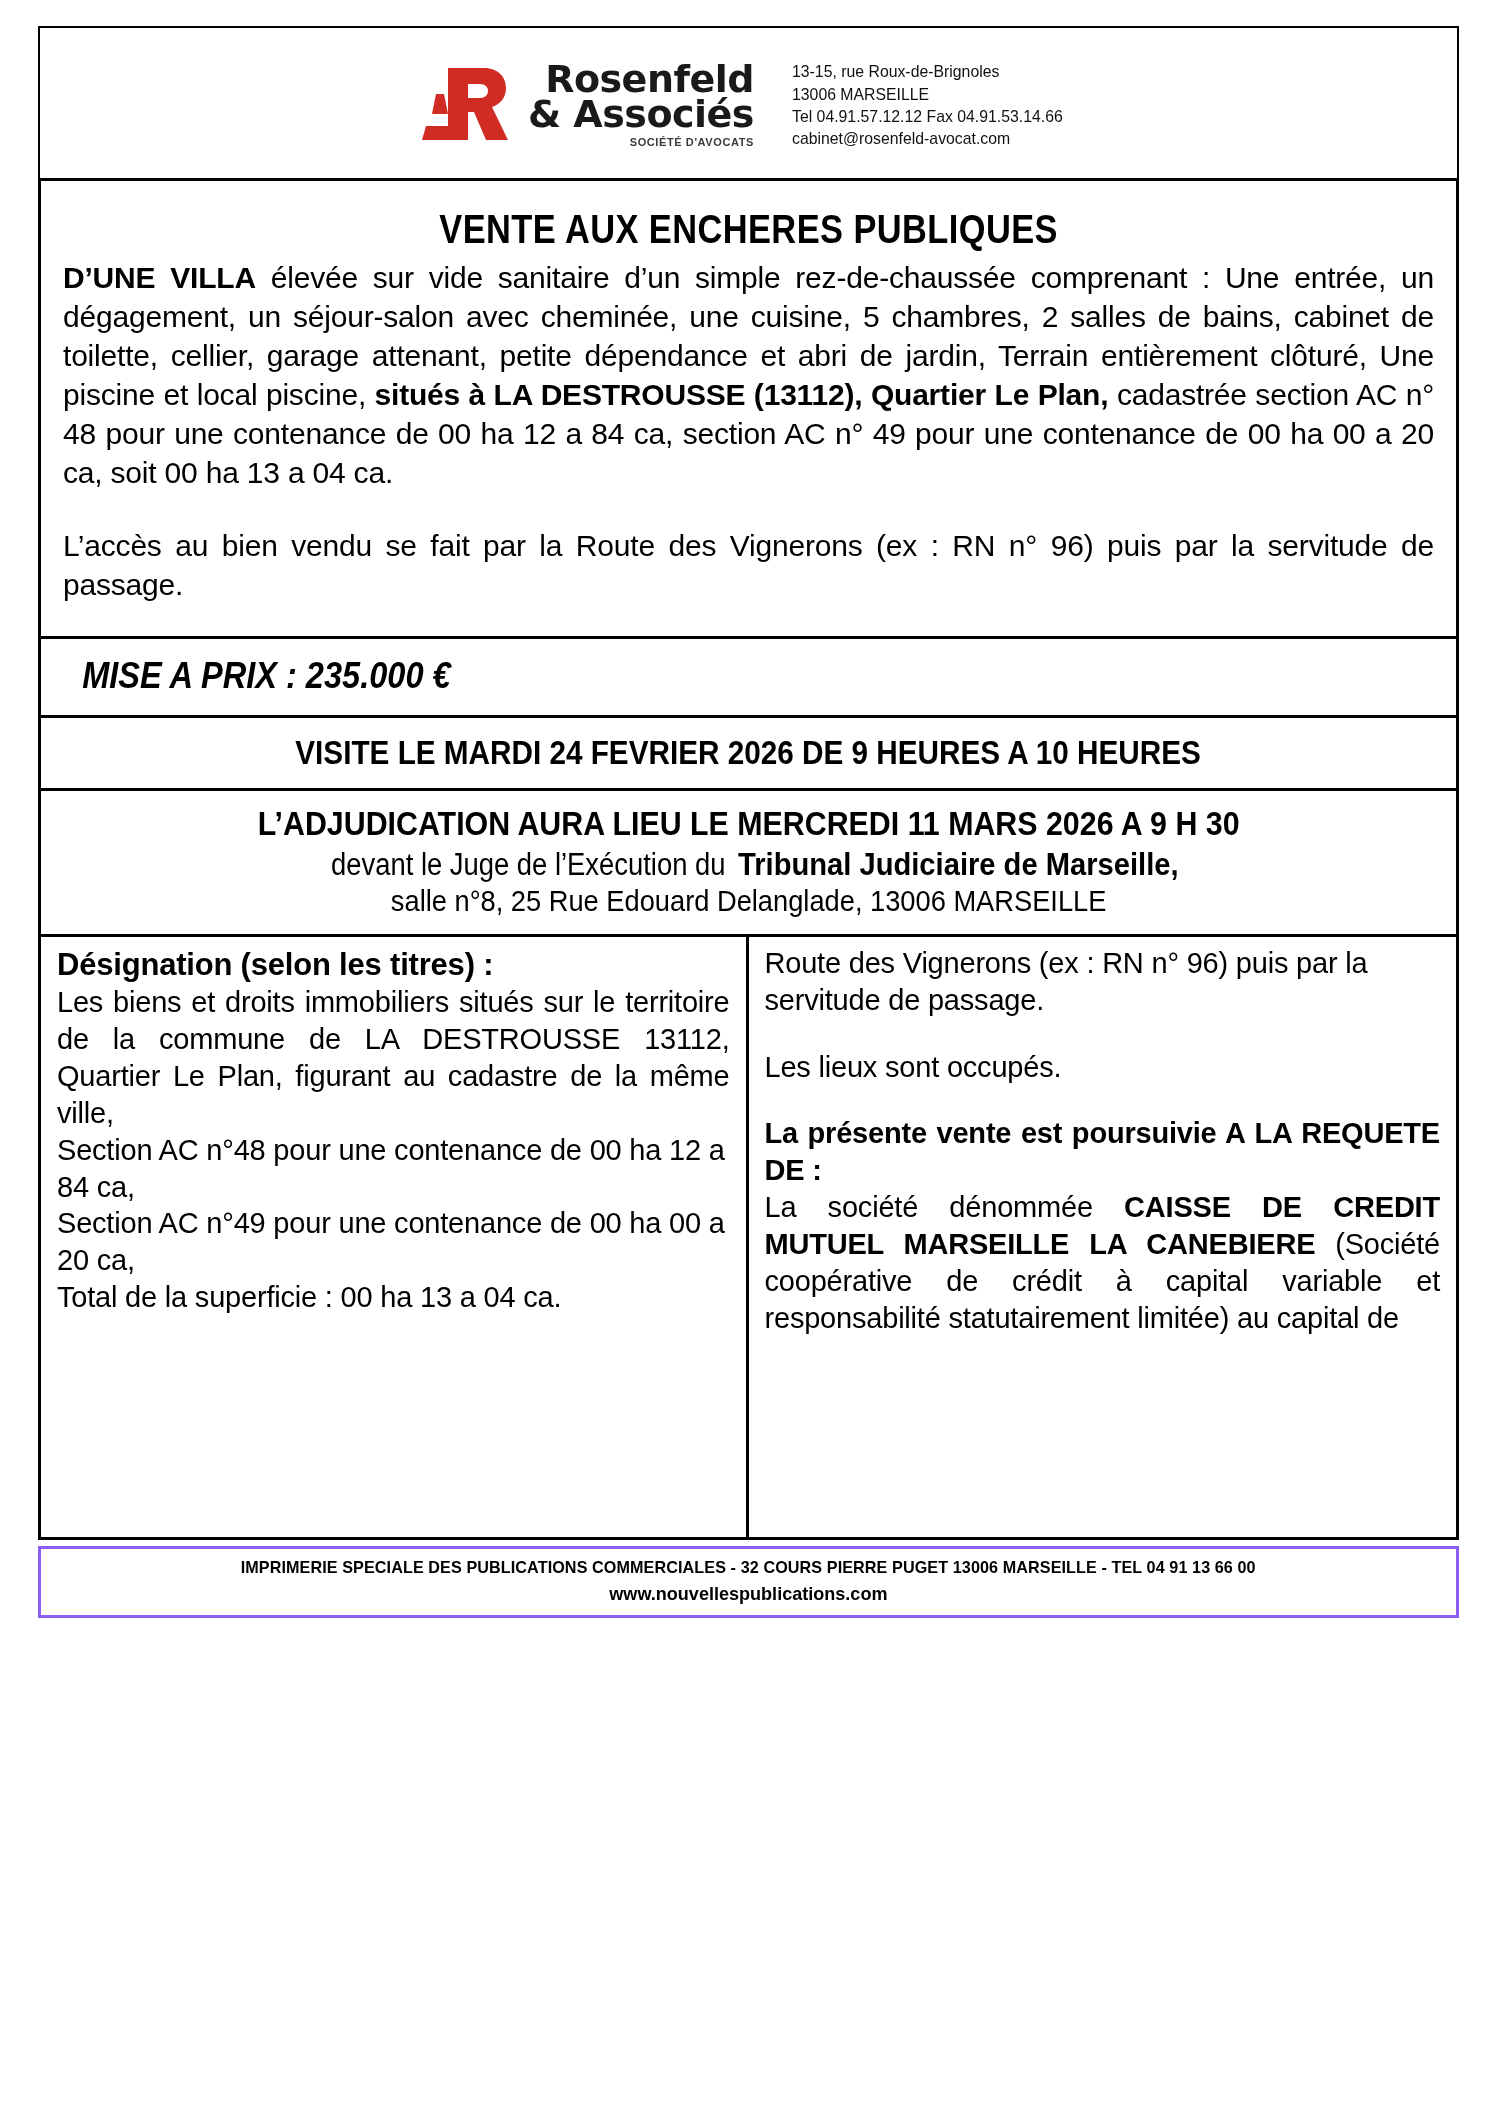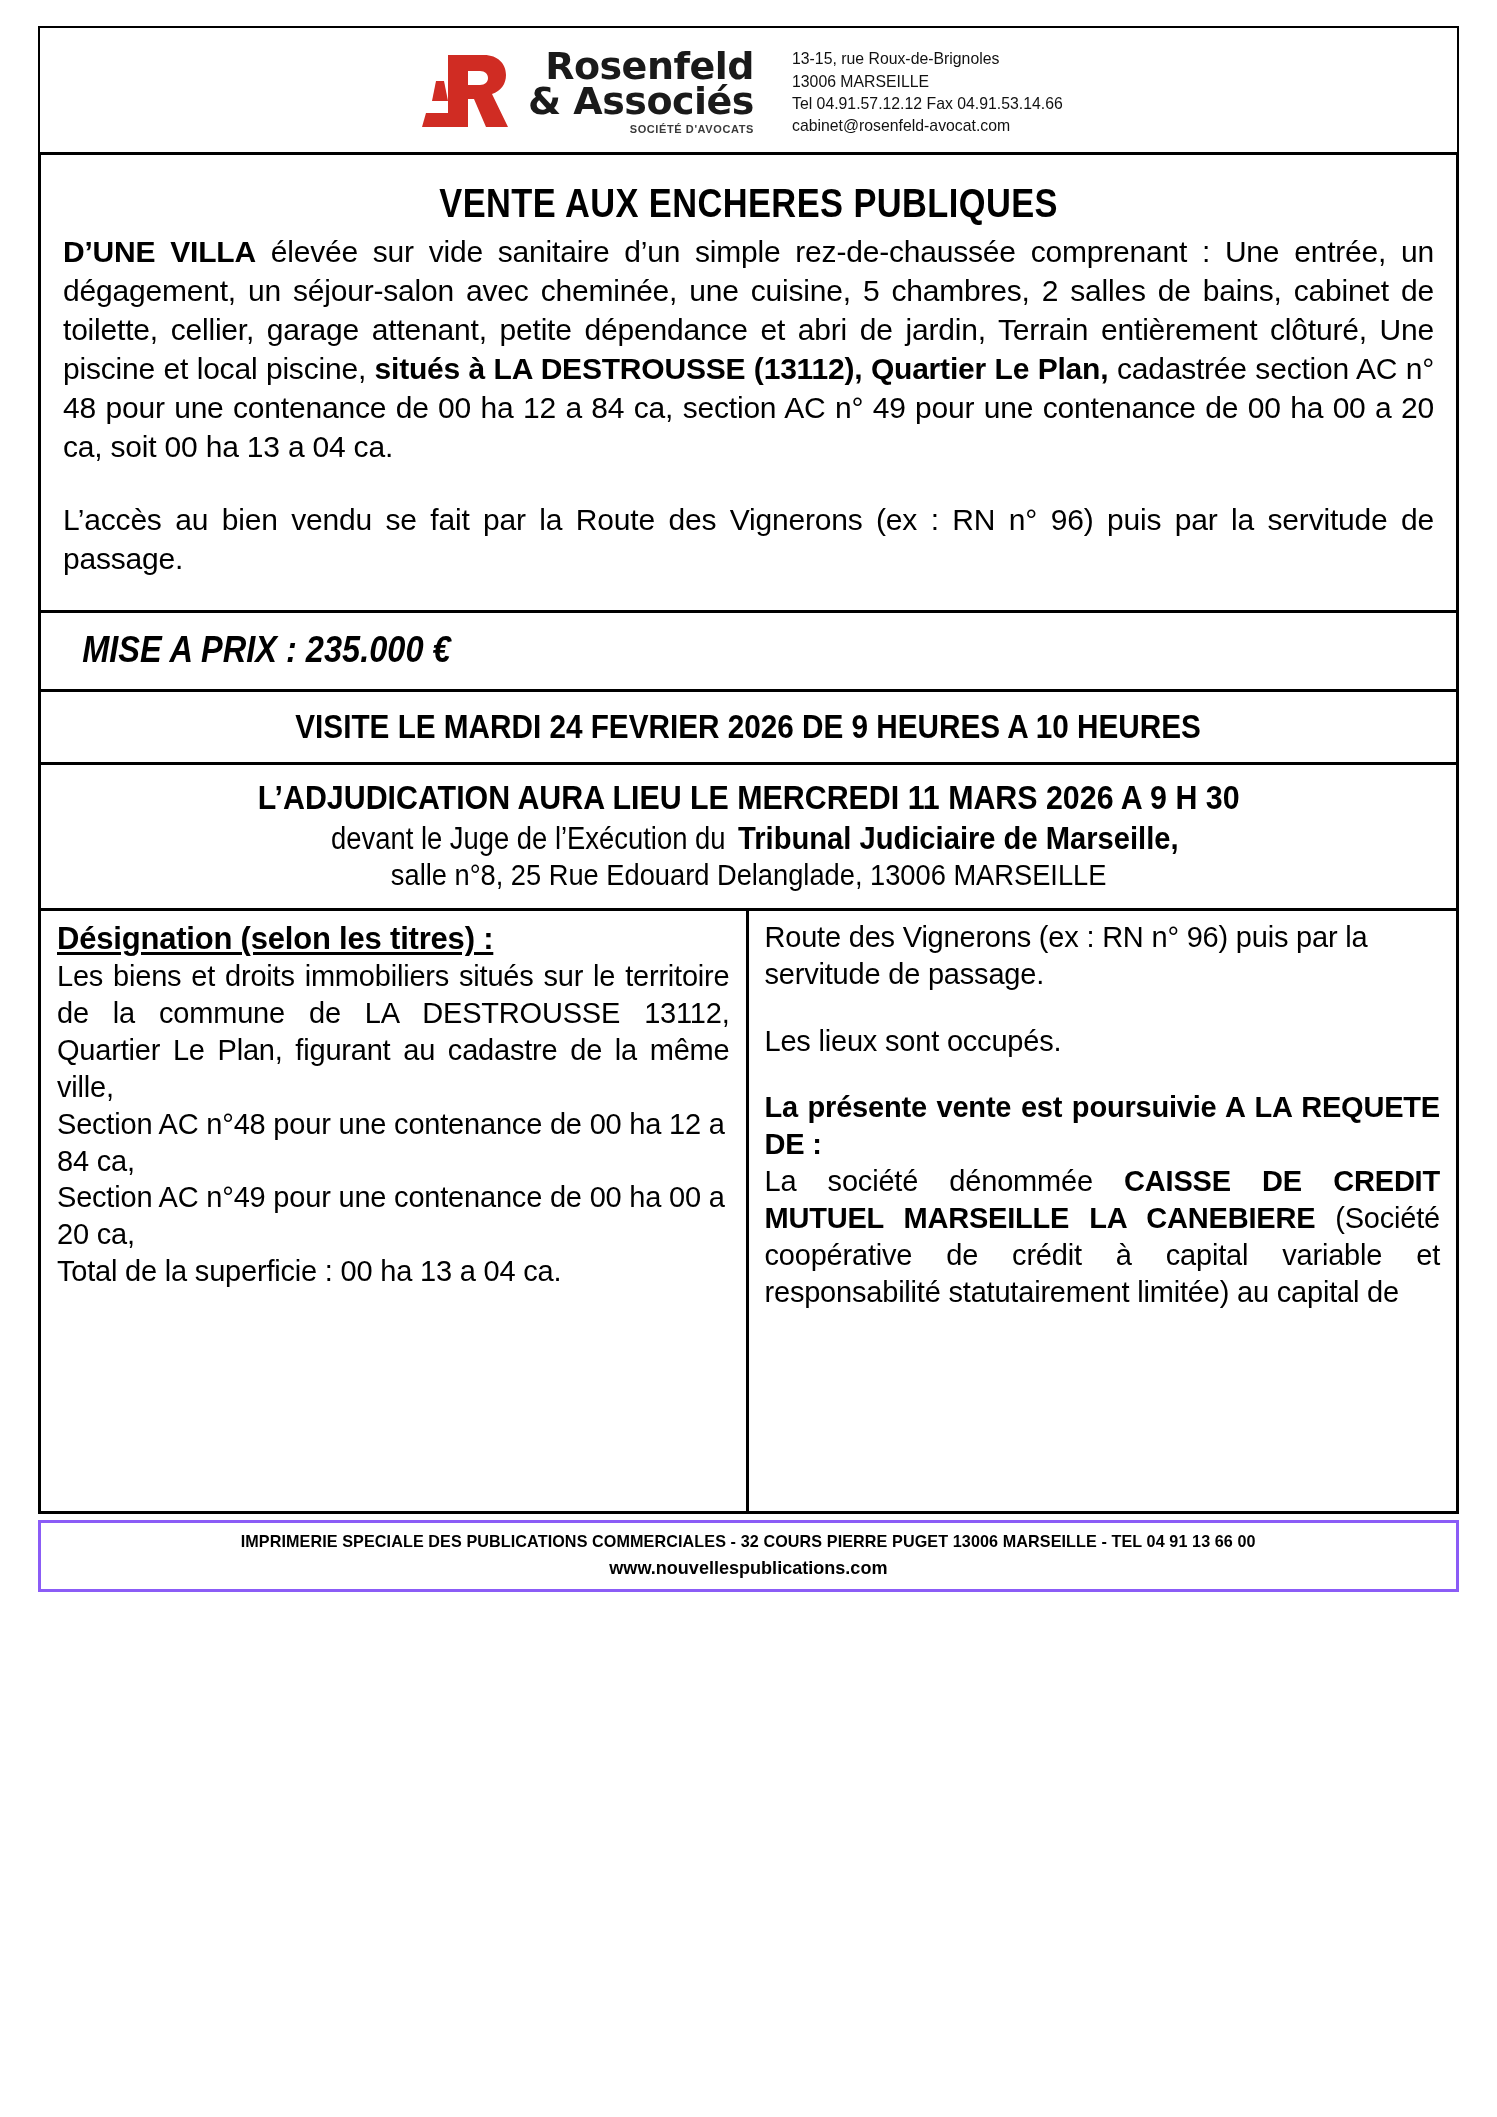--- a/index.html
+++ b/index.html
@@ -17,21 +17,21 @@
     height: 2117px;
     background: #ffffff;
     box-sizing: border-box;
     padding: 26px 38px 18px 38px;
   }
 
   
   .letterhead {
     border: 2px solid #000;
     border-bottom: none;
-    height: 126px;
+    height: 152px;
     display: flex;
     align-items: center;
     justify-content: center;
     padding: 12px 0 6px 0;
     box-sizing: border-box;
   }
   .lh-inner {
     display: flex;
     align-items: center;
     gap: 18px;
@@ -171,21 +171,20 @@
   .col p {
     margin: 0;
     font-size: 29px;
     line-height: 1.27;
     letter-spacing: -0.2px;
   }
   .col p.just { text-align: justify; text-justify: inter-word; }
   .col .desig {
     font-weight: bold;
     font-size: 31px;
-    text-decoration: underline;
     text-underline-offset: 3px;
     margin-bottom: 0px;
   }
   .col .gap { height: 30px; }
 
   
   .footer {
     border: 3px solid #8b5cf6;
     margin-top: 6px;
     text-align: center;

